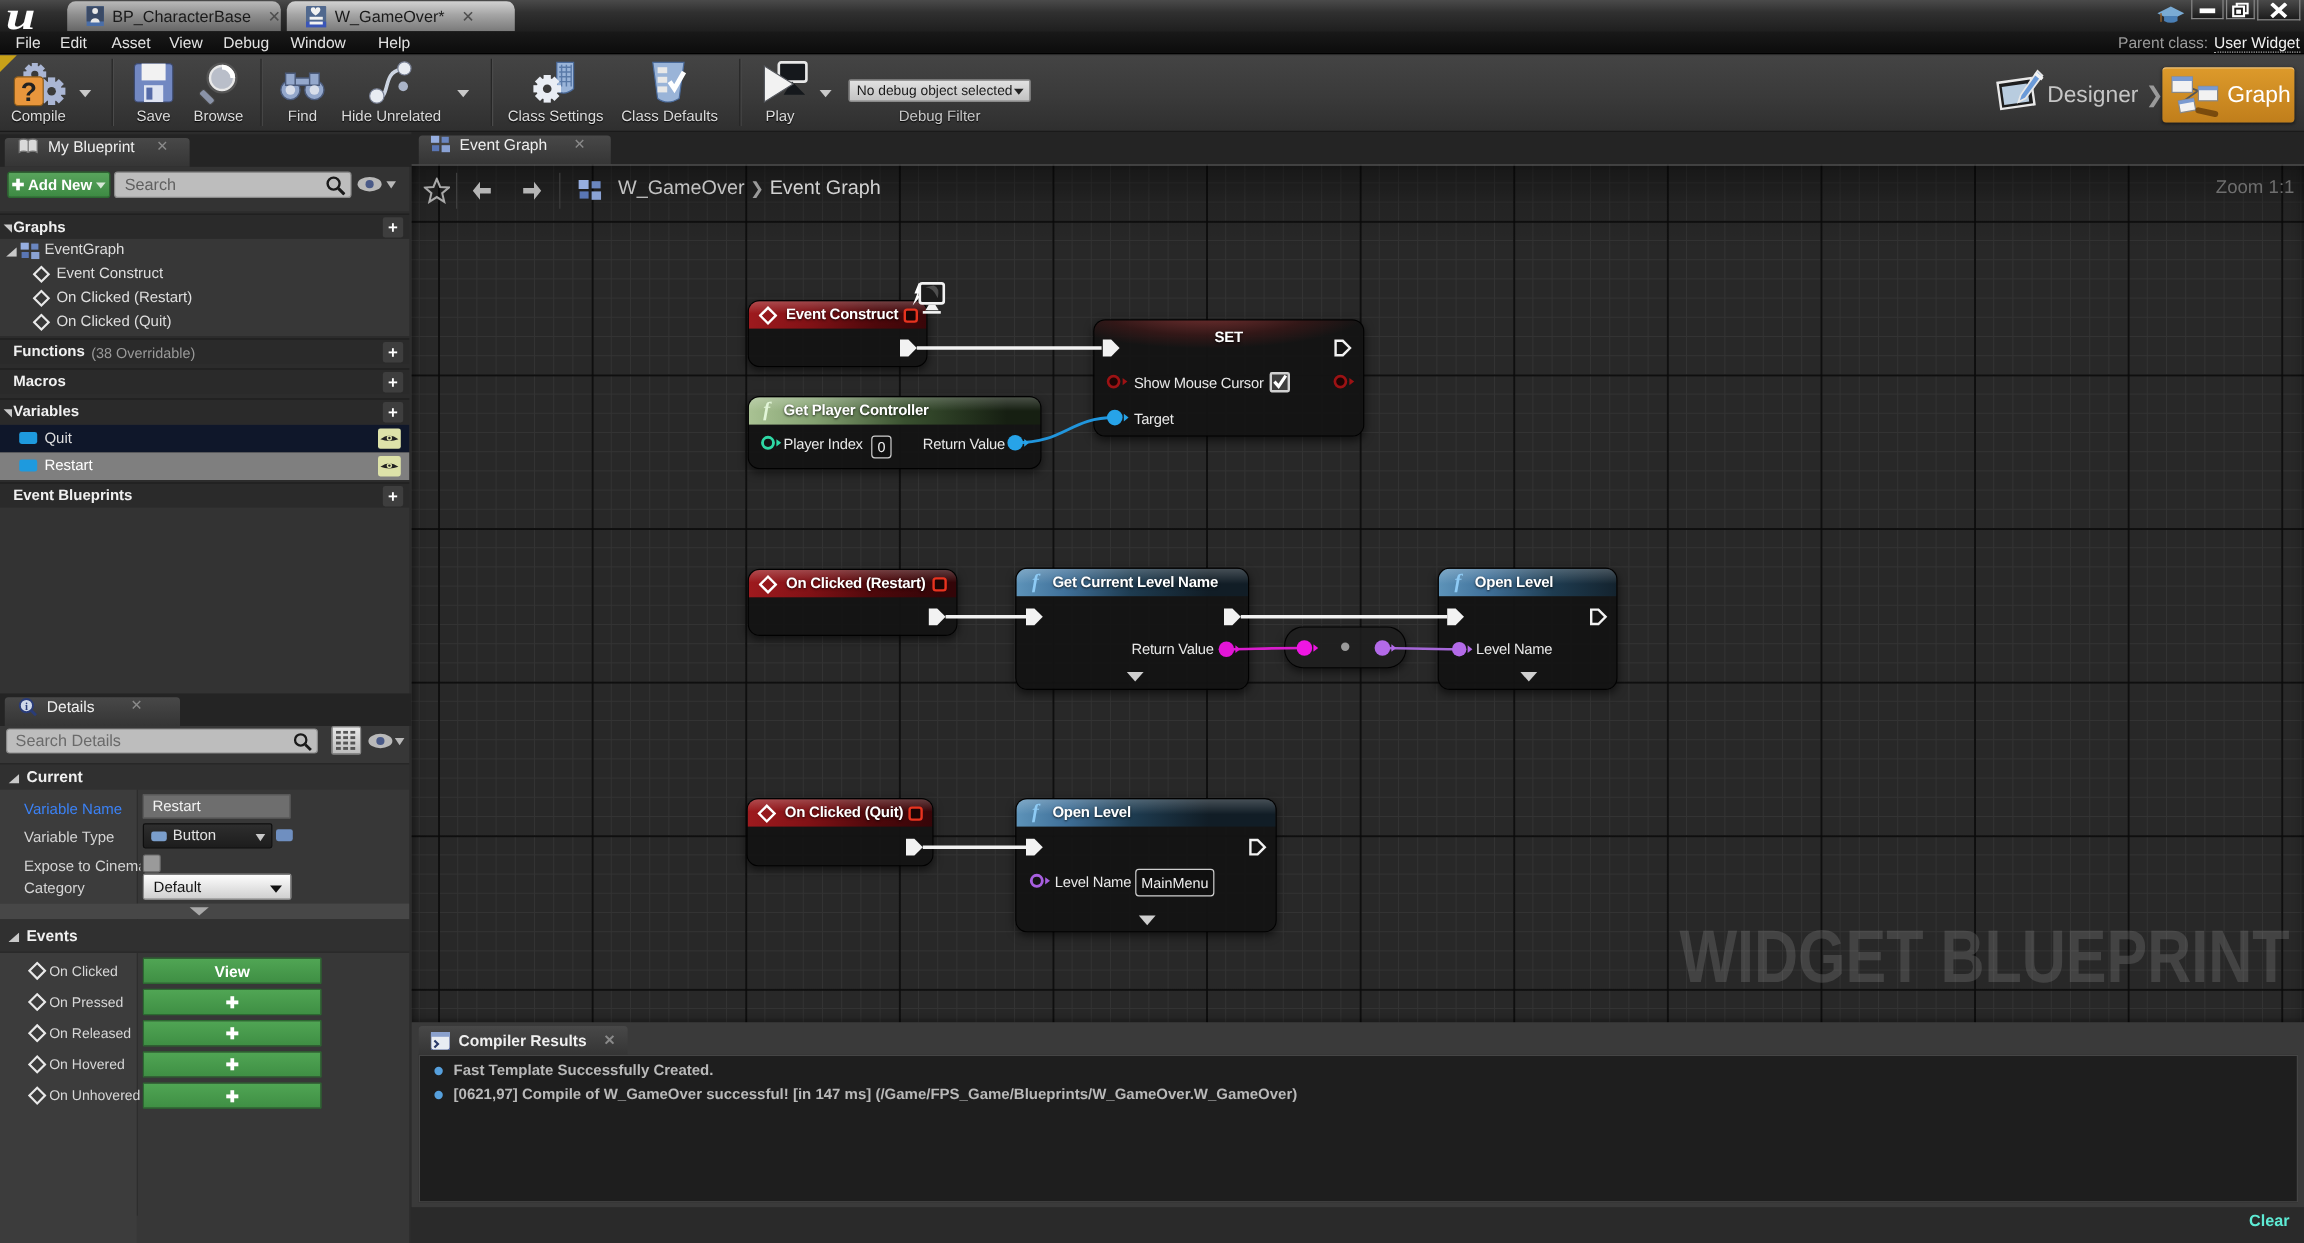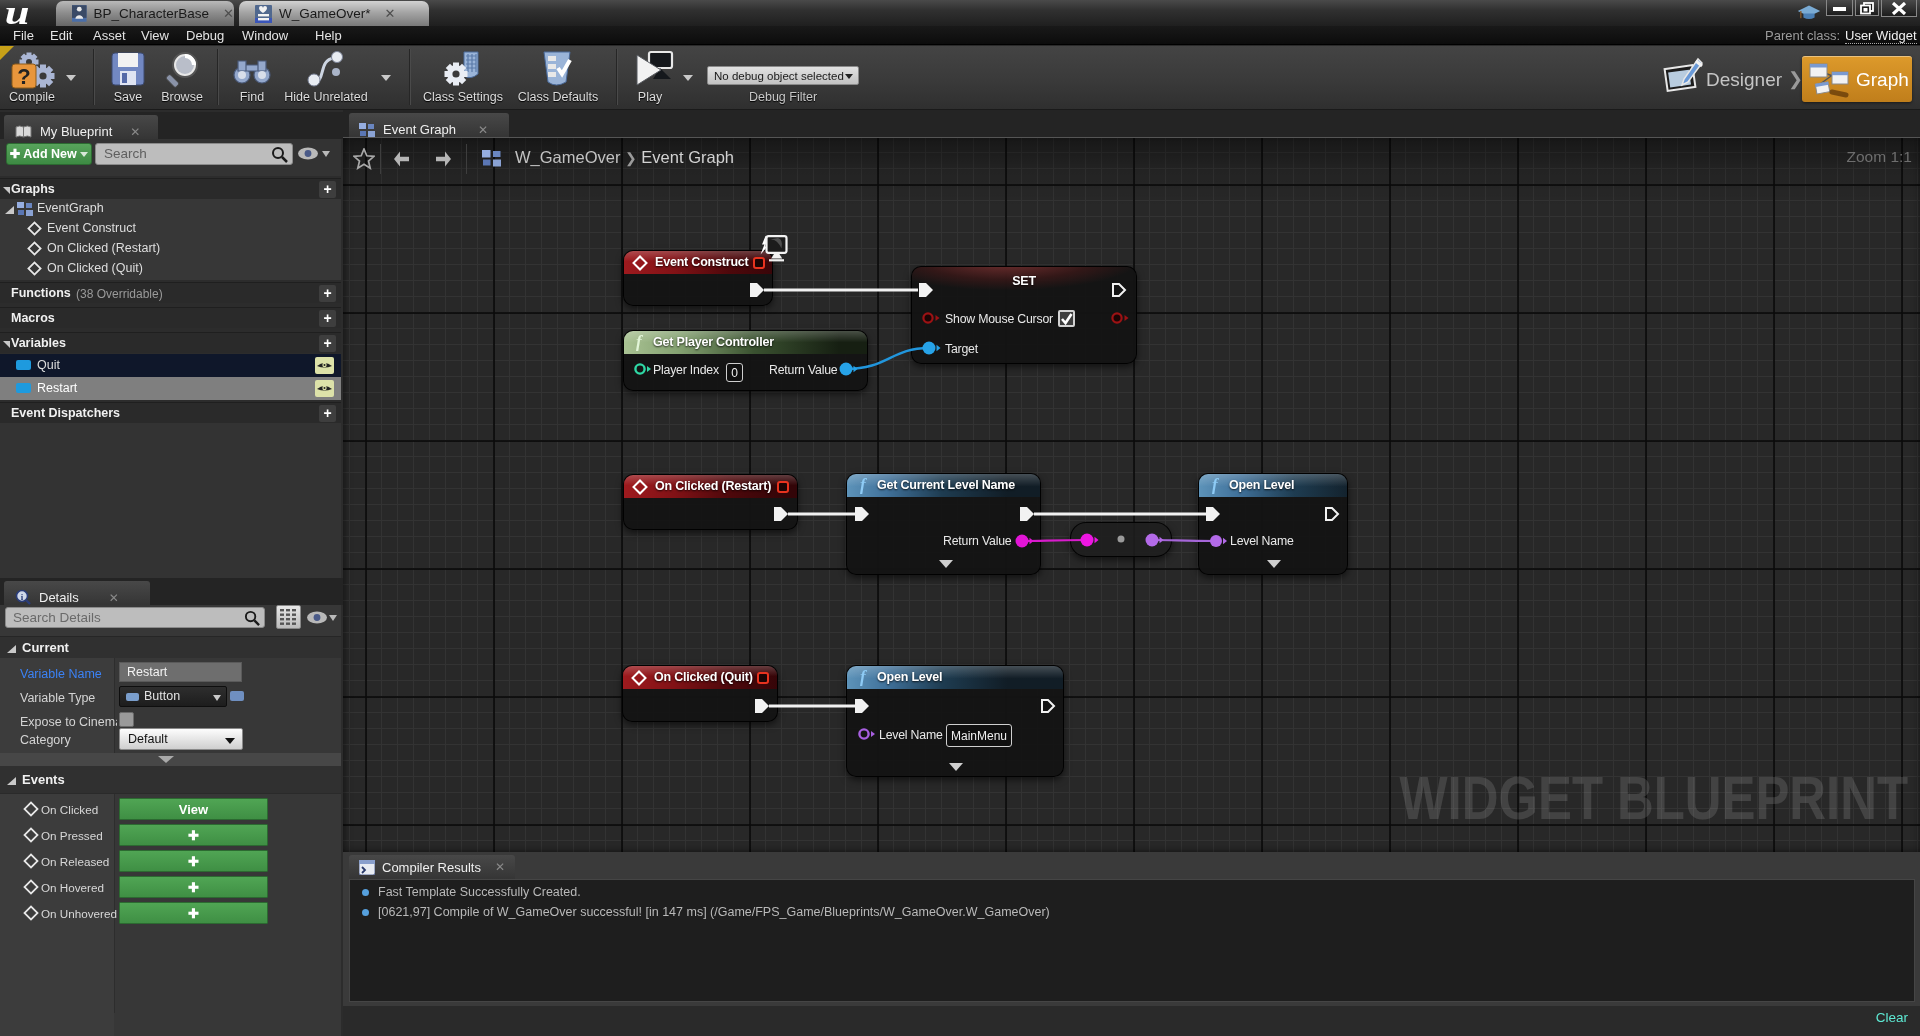--- a/index.html
+++ b/index.html
@@ -27,21 +27,21 @@
   background:linear-gradient(180deg,#444 0%,#3a3a3a 55%,#2f2f2f 100%);
   border-bottom:1px solid #1a1a1a; }
 .tlabel { position:absolute; font-size:12.5px; color:#dcdcdc; text-align:center; top:44px; text-shadow:0 1px 1px #000;}
 .tsep { position:absolute; top:3px; width:1px; height:56px; background:#262626; box-shadow:1px 0 0 #4a4a4a; }
 .tcaret { position:absolute; width:0; height:0; border-left:5px solid transparent; border-right:5px solid transparent; border-top:6px solid #c9c9c9; }
 
 
 #leftcol { position:absolute; left:0; top:110px; width:343px; height:926px; background:#2c2c2c; }
 .tabstrip { position:absolute; left:0; width:100%; height:27px; background:#242424; }
 .ptab { position:absolute; left:4px; top:3px; height:24px; background:linear-gradient(180deg,#484848,#353535);
-  border-radius:3px 3px 0 0; display:flex; align-items:flex-end; color:#efefef; font-size:13px; }
+  border-radius:3px 3px 0 0; display:flex; align-items:flex-start; color:#efefef; font-size:13px; }
 .ptab .x { color:#8a8a8a; font-size:12px; }
 .phead { position:absolute; left:0; width:341px; height:21px; background:#2a2a2a; border-top:1px solid #1f1f1f;
   color:#f0f0f0; font-weight:bold; font-size:12.5px; }
 .phead .tri { position:absolute; left:3px; top:8px; width:0; height:0; border-left:7px solid transparent; border-top:7px solid #c9c9c9; }
 .plus { position:absolute; right:5px; top:2px; width:17px; height:17px; background:#3e3e3e; border-radius:2px;
   color:#fff; font-weight:bold; font-size:14px; text-align:center; line-height:16px; }
 .trow { position:absolute; left:0; width:341px; height:20px; color:#dedede; font-size:12.5px; }
 
 
 #graphtabs { position:absolute; left:343px; top:110px; width:1577px; height:27px; background:#242424; }
@@ -76,21 +76,21 @@
 .fglyph { position:absolute; font-family:"Liberation Serif", serif; font-style:italic; font-weight:bold;
   font-size:17px; top:1px; }
 .pinlabel { position:absolute; color:#e8e8e8; font-size:12.3px; white-space:nowrap; letter-spacing:-0.2px; }
 .redbadge { position:absolute; width:12px; height:12px; border:2.5px solid #e8331f; border-radius:3px; background:#1c0404; }
 .advarrow { position:absolute; width:0; height:0; border-left:7px solid transparent; border-right:7px solid transparent;
   border-top:8px solid #cfcfcf; }
 .nodeinput { position:absolute; border:1px solid #cfcfcf; border-radius:3px; background:rgba(10,10,10,0.4);
   color:#efefef; font-size:12px; text-align:center; }
 
 
-#compiler { position:absolute; left:343px; top:852px; width:1577px; height:154px; background:#3a3a3a; }
+#compiler { position:absolute; left:343px; top:852px; width:1577px; height:154px; background:#3a3a3a;font-weight:bold; }
 
 .eyebtn { position:absolute; width:19px; height:17px; background:#dde2a9; border-radius:2px; }
 
 .evrow { position:absolute; left:0; width:341px; height:24px; }
 .evrow .dsvg { position:absolute; left:23px; top:3px; }
 .evrow .elabel { position:absolute; left:41px; top:4.5px; font-size:11.7px; color:#d8d8d8; }
 .greenbtn { position:absolute; left:119px; top:0; width:149px; height:22px; background:linear-gradient(180deg,#50a554,#3f8f44);
   border:1px solid #2c6a31; border-radius:1px; color:#fff; font-weight:bold; font-size:13px; text-align:center; line-height:21px; }
 
 
@@ -362,21 +362,21 @@
   <div class="abs" style="left:0;top:267px;width:341px;height:23px;background:#7f7f7f;">
     <div class="abs" style="left:16px;top:6px;width:15px;height:10px;background:#1e9ade;border-radius:2px;"></div>
     <div class="trow" style="left:37px;top:4px;color:#fff;">Restart</div>
     <div class="eyebtn" style="right:7px;top:3px;"><svg width="19" height="17" viewBox="0 0 19 17">
           <path d="M2,9 Q9.5,3 17,9 Q9.5,12 2,9" fill="#222"></path>
           <circle cx="9.5" cy="8" r="2.2" fill="#dde2a9"></circle>
           <circle cx="9.5" cy="8" r="1" fill="#222"></circle>
         </svg></div>
   </div>
   <div class="phead" style="top:292px;">
-      <span style="position:absolute;left:11px;top:3px;">Event Dispatchers</span>
+      <span style="position:absolute;left:11px;top:3px;">Event Blueprints</span>
       <div class="plus">+</div>
     </div>
   <div class="abs" style="left:0;top:313px;width:341px;height:155px;background:#333;"></div>
 
   <div class="tabstrip" style="top:468px;">
     <div class="ptab" style="width:146px;">
       <svg width="16" height="16" style="margin-left:11px" viewBox="0 0 16 16">
         <circle cx="7" cy="7" r="5.5" fill="#cfd8ea" stroke="#2a3c78" stroke-width="1.6"></circle>
         <text x="7" y="10.5" text-anchor="middle" font-size="9" font-weight="bold" font-family="Liberation Serif,serif" fill="#2a3c78">i</text>
         <path d="M11,11 L15,15" stroke="#2a3c78" stroke-width="2.4"></path>

